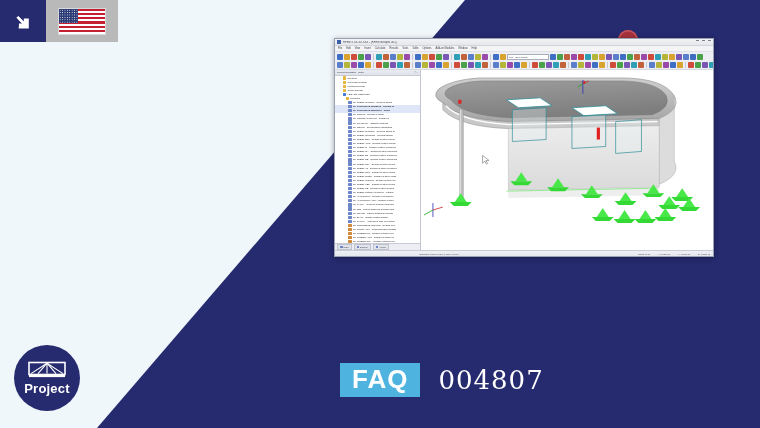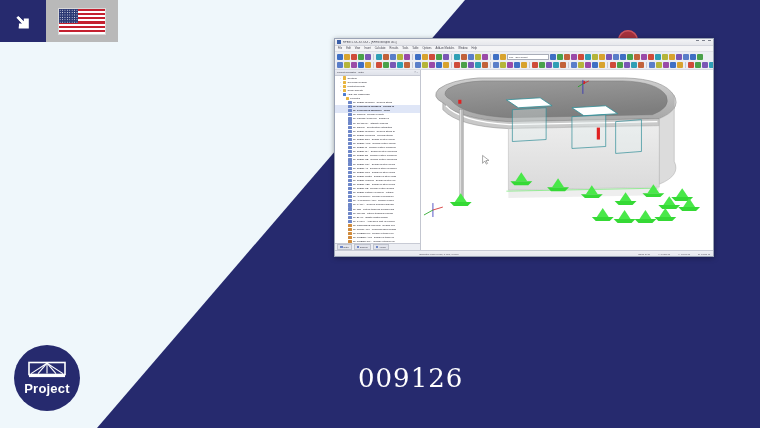--- a/index.html
+++ b/index.html
@@ -214,21 +214,22 @@
         <line x1="19" y1="2.2" x2="28" y2="12.6" stroke="#ffffff" stroke-width="1.1"></line>
         <line x1="19" y1="2.2" x2="35" y2="12.6" stroke="#ffffff" stroke-width="1.1"></line>
         <line x1="19" y1="2.2" x2="19" y2="12.6" stroke="#ffffff" stroke-width="1.1"></line>
         <rect x="1" y="13.5" width="36" height="2.6" fill="#ffffff"></rect>
       </svg>
     </div>
     <div class="wordmark">Project</div>
   </div>
 
   <div class="faq-row">
-    <div class="faq-number">009126</div>
+    <div class="faq-badge">FAQ</div>
+    <div class="faq-number">004807</div>
   </div>
 
   <div class="cad-window">
 
     <div class="cad-titlebar">
       <span class="tb-icon"></span>
       <span class="tb-text">RFEM 5.XX.XX.XXX - [RFEM Beispiel 001]</span>
       <span class="tb-win">
         <i></i>
         <i></i>

